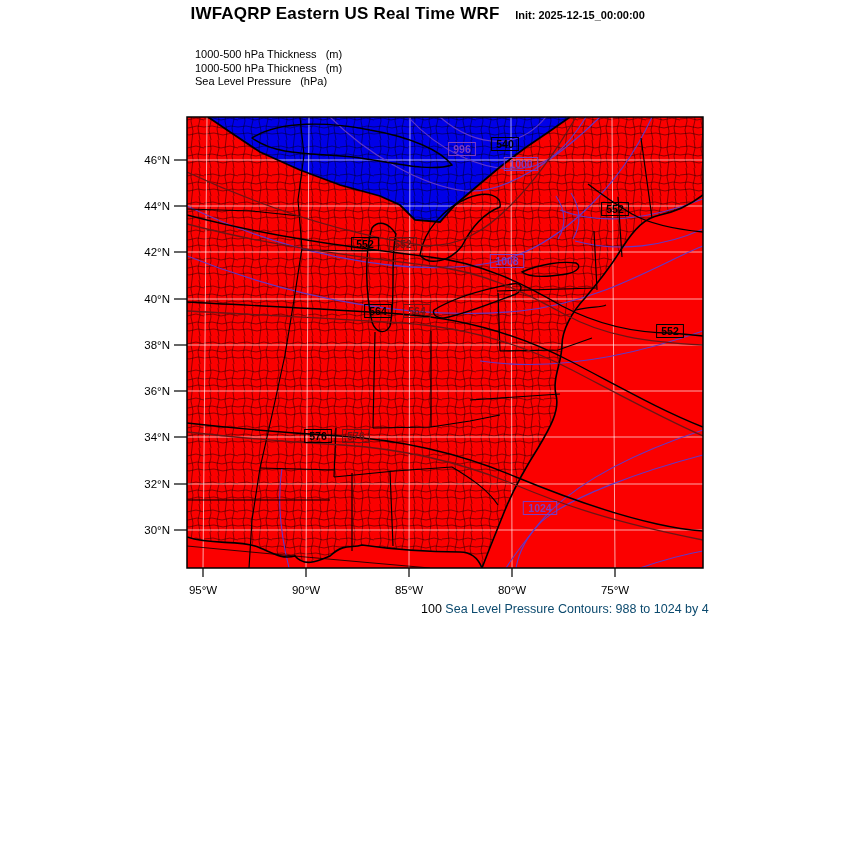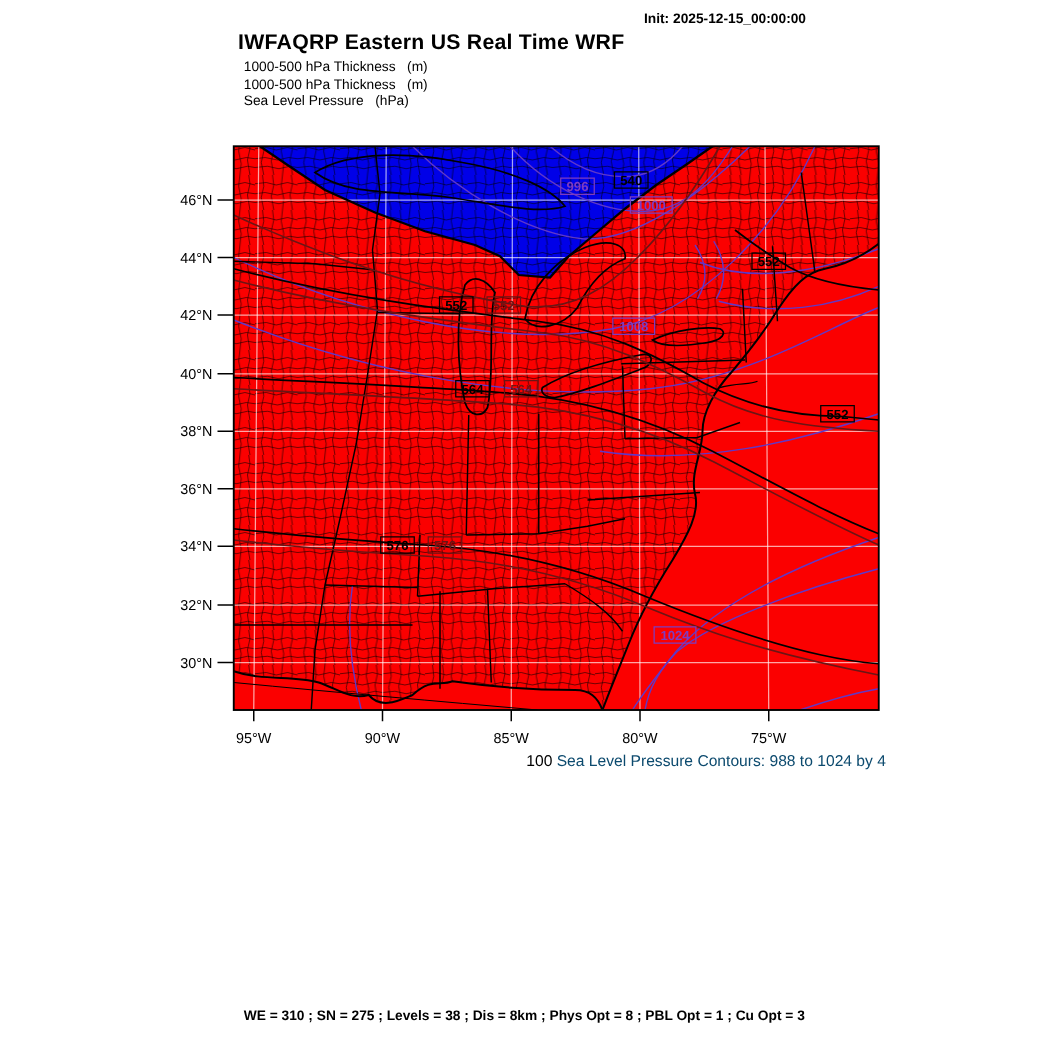--- a/index.html
+++ b/index.html
@@ -2,21 +2,21 @@
 <html><head>
 <meta charset="utf-8">
 <style>
   html,body{margin:0;padding:0;}
   body{
     width:850px;height:850px;position:relative;background:#ffffff;
     font-family:"Liberation Sans","DejaVu Sans",sans-serif;color:#000;
     overflow:hidden;
   }
   .abs{position:absolute;}
-  #title{left:95px;top:24px;width:500px;text-align:center;font-size:17px;font-weight:bold;letter-spacing:0.2px;}
+  #title{left:95px;top:4px;width:500px;text-align:center;font-size:17px;font-weight:bold;letter-spacing:0.2px;}
   #init-block{left:455px;top:8px;width:250px;text-align:center;font-size:11px;font-weight:bold;line-height:14px;}
   #legend{left:195px;top:48px;font-size:11px;line-height:13.5px;}
   #legend div{white-space:pre;}
   #map-wrap{left:0;top:0;width:850px;height:700px;}
   #bottom-note{left:421px;top:602px;font-size:12.5px;white-space:pre;}
   #bottom-note .purple{color:#0c4a6e;}
   #footer{left:195px;top:806px;font-size:11px;font-weight:bold;line-height:14px;}
   svg text{font-family:"Liberation Sans","DejaVu Sans",sans-serif;}
   .axis-label{font-size:11.5px;fill:#000;}
 </style>
@@ -204,14 +204,13 @@
         <text x="512" y="594" text-anchor="middle" class="axis-label">80°W</text>
         <line x1="615" y1="568" x2="615" y2="577" stroke="#000" stroke-width="1.2"></line>
         <text x="615" y="594" text-anchor="middle" class="axis-label">75°W</text>
       </g>
 </svg>
 </div>
 
 <div class="abs" id="bottom-note"><span>100</span><span> </span><span class="purple">Sea Level Pressure Contours: 988 to 1024 by 4</span></div>
 
 <div class="abs" id="footer">
-  <div>WE = 310 ; SN = 275 ; Levels = 38 ; Dis = 8km ; Phys Opt = 8 ; PBL Opt = 1 ; Cu Opt = 3</div>
 </div>
 
 </body></html>

